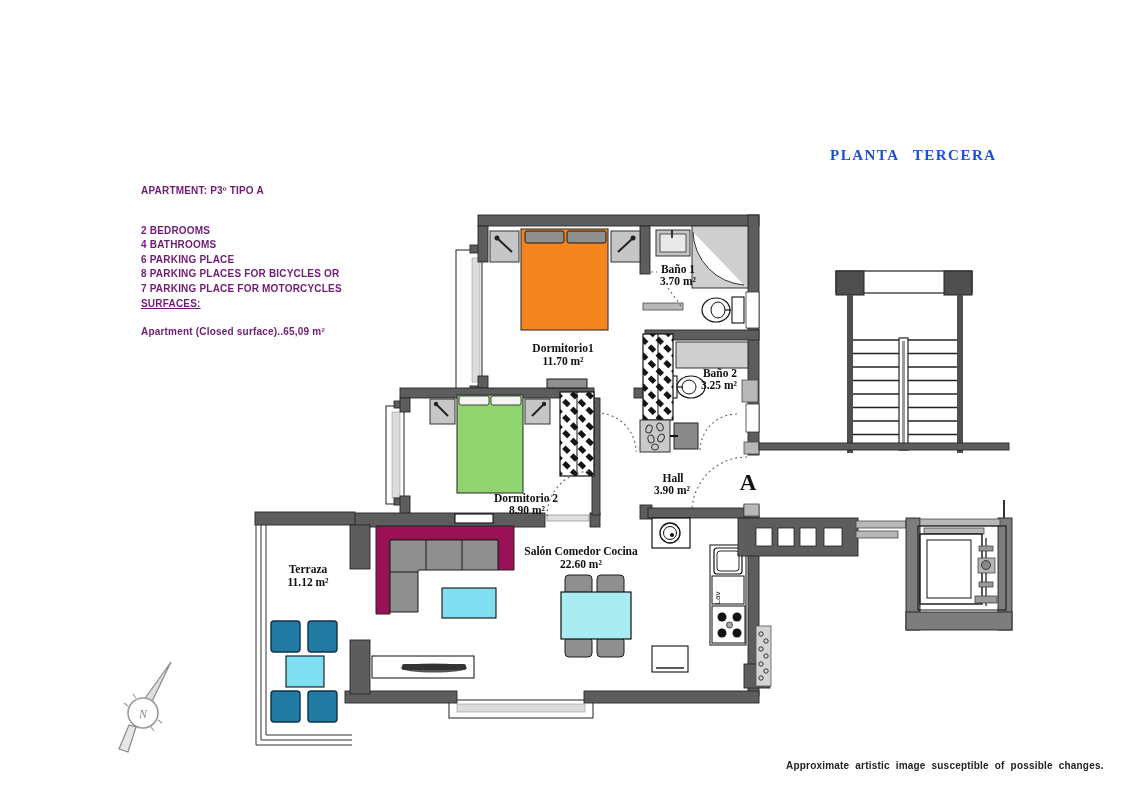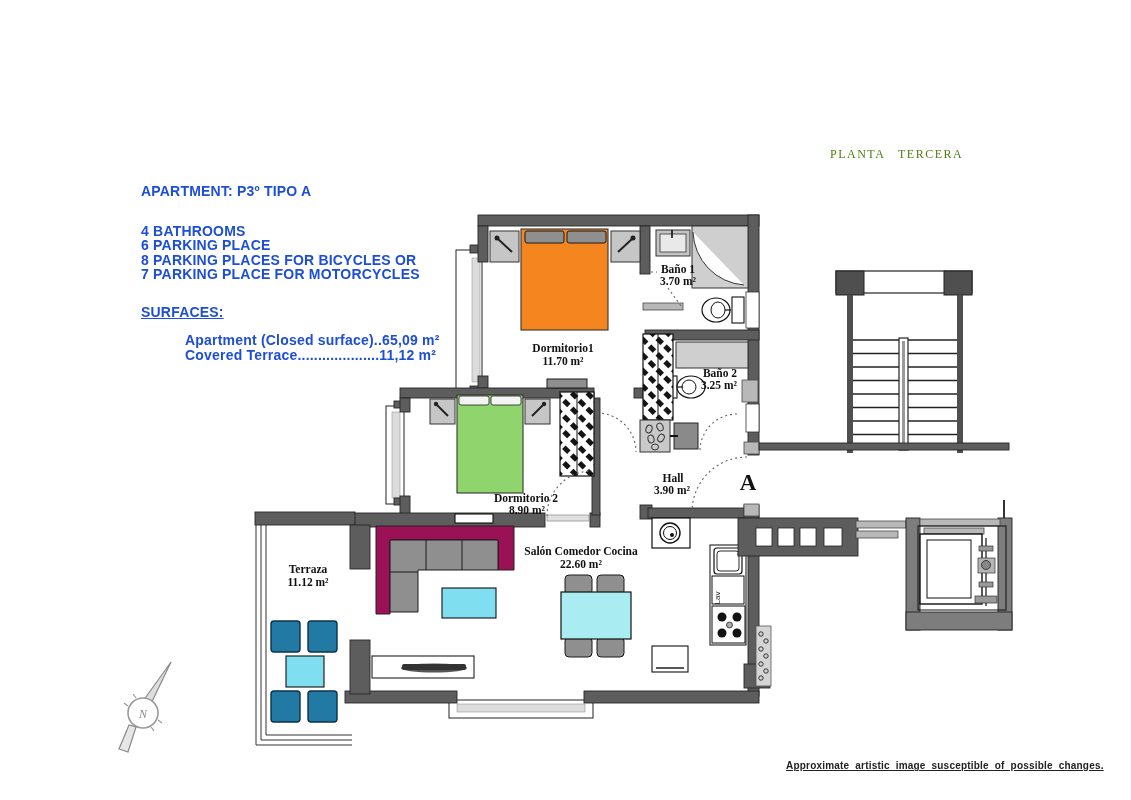--- a/index.html
+++ b/index.html
@@ -1,26 +1,26 @@
 <!DOCTYPE html>
 <html><head>
 <meta charset="utf-8">
 <style>
   html,body{margin:0;padding:0;background:#fff;}
   .canvas{position:relative;width:1131px;height:800px;background:#ffffff;overflow:hidden;
           font-family:"Liberation Sans",sans-serif;}
-  .info{position:absolute;left:141px;top:184px;color:#1d4ed8;font-size:14px;font-weight:700;
+  .info{position:absolute;left:141px;top:184px;color:#701a75;font-size:10px;font-weight:700;
         letter-spacing:.2px;line-height:14.6px;}
   .info .apt{margin-bottom:25px;}
-  .surf-head{margin-top:23px;text-decoration:underline;}
-  .surf-list{margin-top:13px;line-height:15px;margin-left:44px;}
+  .surf-head{text-decoration:underline;}
+  .surf-list{margin-top:13px;line-height:15px;}
   .title{position:absolute;left:830px;top:147px;font-family:"Liberation Serif",serif;
-         font-size:12px;font-weight:400;letter-spacing:1.5px;word-spacing:9px;color:#4d7c0f;}
+         font-size:15px;font-weight:700;letter-spacing:1.5px;word-spacing:9px;color:#1d4ed8;}
   .disclaimer{position:absolute;left:786px;top:760px;font-size:10px;font-weight:700;
-              letter-spacing:.2px;word-spacing:3px;color:#222;text-decoration:underline;}
+              letter-spacing:.2px;word-spacing:3px;color:#222;}
   svg.plan{position:absolute;left:0;top:0;}
   .wd{fill:#5d5d5d;stroke:#262626;stroke-width:.9;}
   .wl{fill:#b8b8b8;stroke:#4a4a4a;stroke-width:.8;}
   .bay{fill:#ffffff;stroke:#222;stroke-width:1;}
   .sill{fill:#dcdcdc;stroke:#888;stroke-width:.5;}
   .fw{fill:#ffffff;stroke:#111;stroke-width:1.1;}
   .fg{fill:#8f8f8f;stroke:#1a1a1a;stroke-width:1;}
   .fl{fill:#c6c6c6;stroke:#333;stroke-width:1;}
   .niche{fill:#ffffff;stroke:#333;stroke-width:.8;}
   .dot{fill:none;stroke:#666;stroke-width:1.1;stroke-dasharray:2 3;}
@@ -30,28 +30,28 @@
   .nlabel{font-family:"Liberation Serif",serif;font-size:12px;font-style:italic;fill:#8a8a8a;text-anchor:middle;}
   .lavlabel{font-family:"Liberation Sans",sans-serif;font-size:8px;fill:#222;text-anchor:middle;}
 </style>
 </head>
 <body>
 
 <div class="canvas">
 
   <div class="info">
     <div class="apt">APARTMENT: P3º TIPO A</div>
+    <div>2 BEDROOMS</div>
     <div>4 BATHROOMS</div>
     <div>6 PARKING PLACE</div>
     <div>8 PARKING PLACES FOR BICYCLES OR</div>
     <div>7 PARKING PLACE FOR MOTORCYCLES</div>
     <div class="surf-head">SURFACES:</div>
     <div class="surf-list">
       <div>Apartment (Closed surface)..65,09 m²</div>
-      <div>Covered Terrace....................11,12 m²</div>
     </div>
   </div>
 
   <div class="title">PLANTA TERCERA</div>
 
   <div class="disclaimer">Approximate artistic image susceptible of possible changes.</div>
 
   <svg class="plan" width="1131" height="800" viewBox="0 0 1131 800">
     <defs>
       <pattern id="hatch" patternUnits="userSpaceOnUse" width="11" height="11" patternTransform="rotate(45)">

